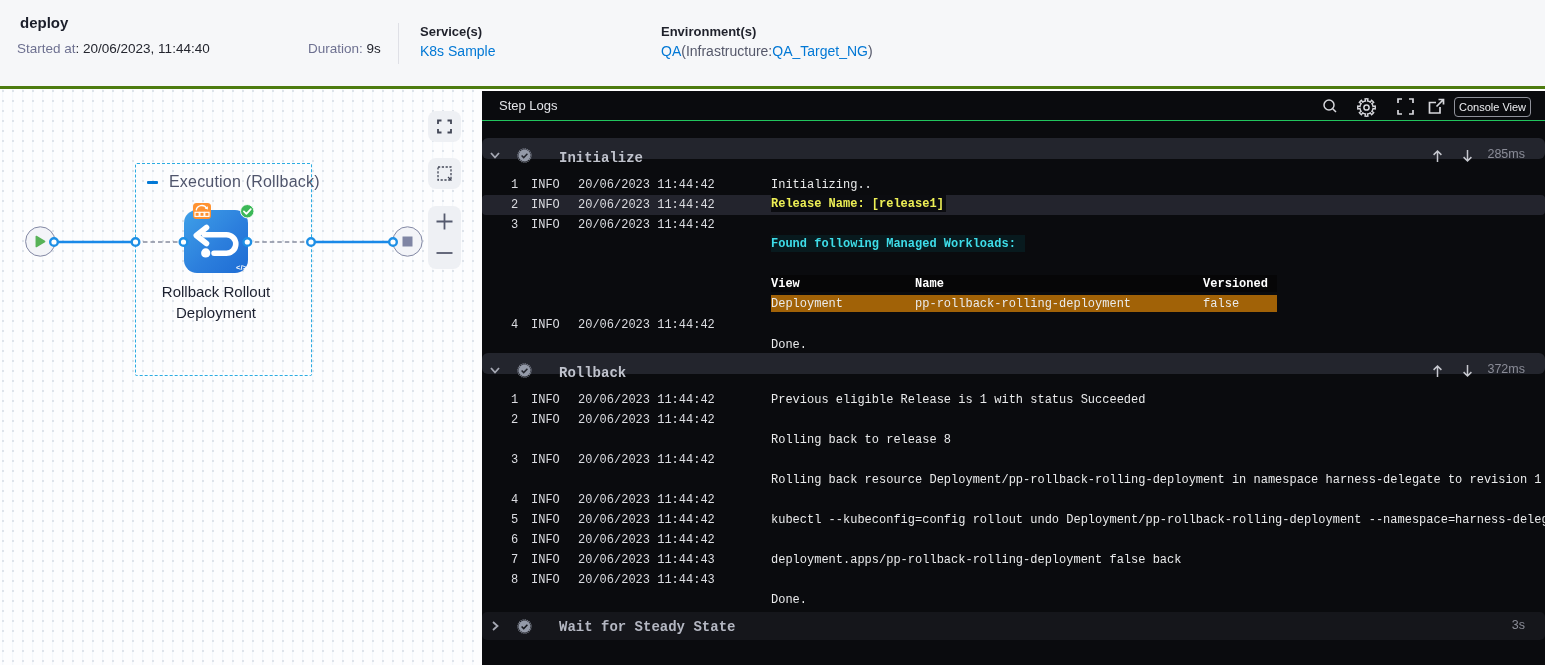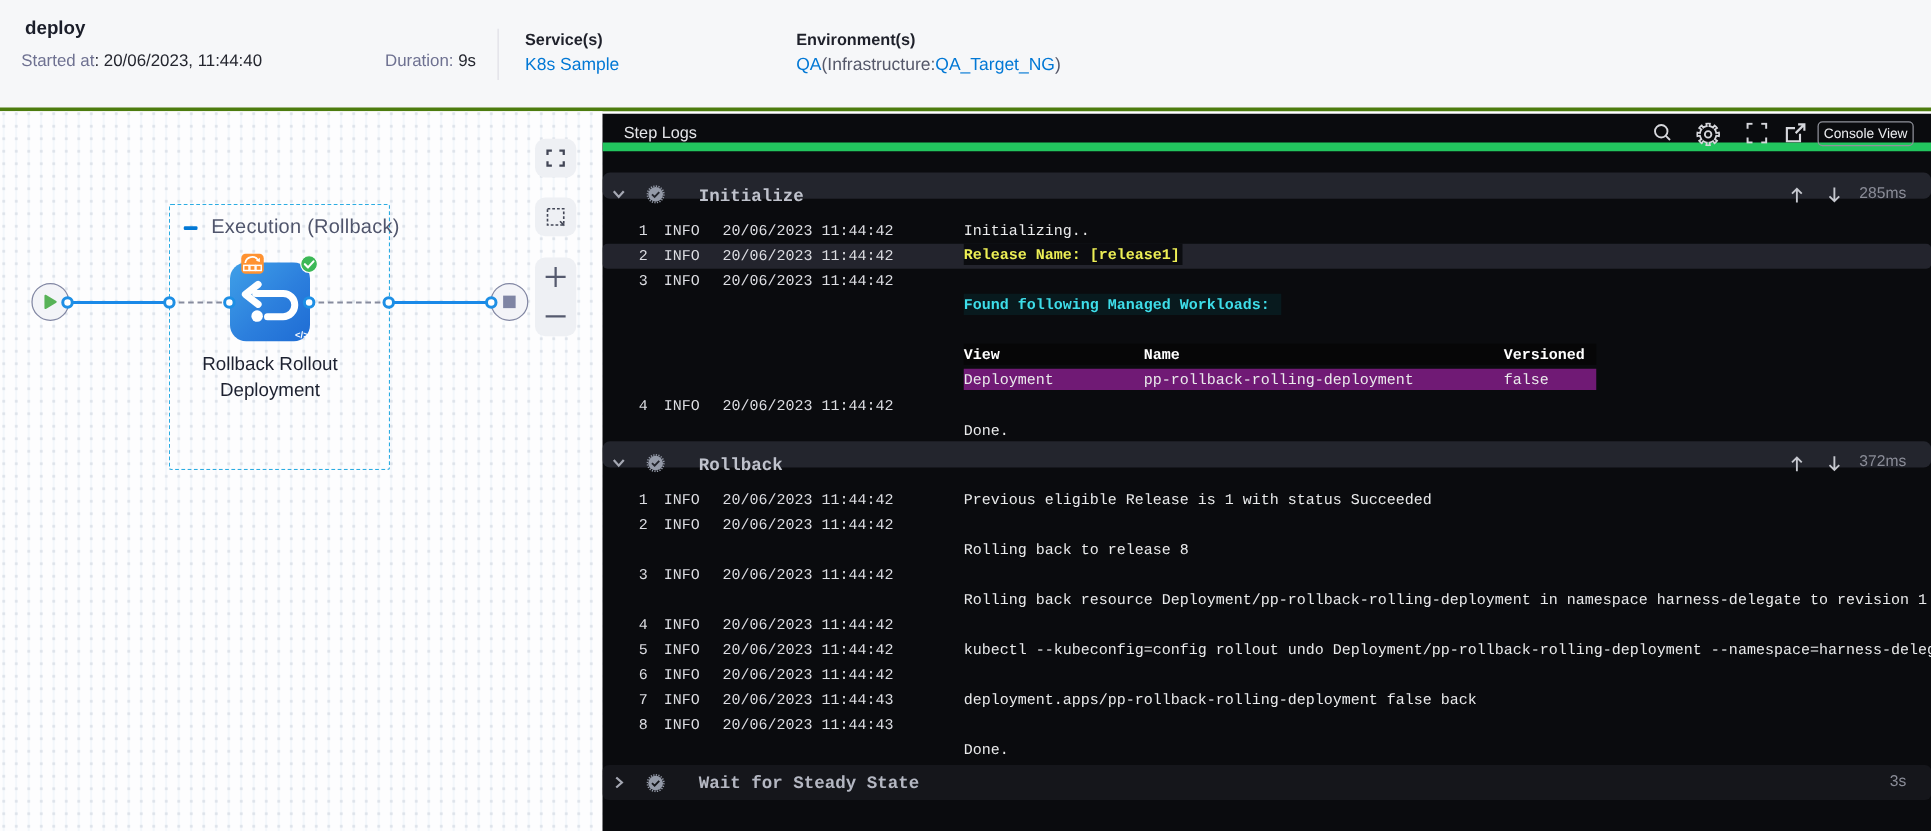--- a/index.html
+++ b/index.html
@@ -41,21 +41,21 @@
 .badge-green { position:absolute; left:240px; top:115px; width:15px; height:15px; }
 
 .ctlbtn { position:absolute; left:428px; width:33px; background:#eef0f4; border-radius:8px; }
 .b1 { top:22px; height:31px; }
 .b2 { top:69px; height:31px; }
 .zoomp { top:117px; height:63px; }
 .ctlbtn svg { display:block; margin:auto; }
 
 
 .logs { position:absolute; left:482px; top:91px; width:1063px; height:574px; background:#0a0b0e; overflow:hidden; }
-.lhdr { position:absolute; left:0; top:0; width:1063px; height:30px; border-bottom:7px solid #22c55e; }
+.lhdr { position:absolute; left:0; top:0; width:1063px; height:30px; border-bottom:1px solid #22c55e; }
 .lhdr .t { position:absolute; left:17px; top:7px; font-size:13px; color:#e3e4e8; }
 .cview { position:absolute; left:972px; top:6px; width:77px; height:20px; border:1px solid #90929b; border-radius:4px; color:#ecedf0; font-size:11px; text-align:center; line-height:18px; }
 .licon { position:absolute; top:7px; }
 
 .secbar { position:absolute; left:0; width:1063px; height:21px; background:#23252d; border-radius:6px; }
 .secbar .ttl { position:absolute; left:77px; top:12px; font-family:"Liberation Mono", monospace; font-size:14px; font-weight:bold; color:#bfc2cc; }
 .secbar .dur { position:absolute; right:20px; top:9px; font-size:12.5px; color:#8a8c97; }
 .uarr { position:absolute; top:11px; }
 .chev { position:absolute; left:7px; top:11px; }
 .ckc { position:absolute; left:35px; top:10px; }
@@ -65,41 +65,41 @@
 .row span { position:absolute; top:3px; }
 .n { left:29px; color:#dcdde2; }
 .inf { left:49px; color:#dcdde2; }
 .ts { left:96px; color:#dcdde2; }
 .c { left:289px; }
 .hl { position:absolute; left:0; width:1063px; height:20px; background:#23242d; border-radius:4px; }
 .yb, .cy, .wb, .bb { top:0 !important; line-height:12px; padding:3px 2px 2px 0; }
 .yb { color:#edef55; font-weight:bold; background:#0b0c10; }
 .cy { color:#3edde9; font-weight:bold; background:#081a1e; }
 .wb { color:#ffffff; font-weight:bold; background:#060607; }
-.bb { background:#701a75; }
+.bb { background:#a16207; }
 .waitbar { background:#15161b; height:28px; border-radius:5px; }
 .waitbar .ttl { top:7px; color:#b4b7c2; }
 .waitbar .dur { top:6px; }
 .waitbar .chev { top:8px; }
 .waitbar .ckc { top:7px; }
 </style>
 </head>
 <body>
 <div id="page">
 
   <div class="hdr">
     <div class="title">deploy</div>
     <div class="row2"><span class="grey">Started at</span>: 20/06/2023, 11:44:40</div>
     <div class="dur"><span class="grey">Duration:</span> 9s</div>
     <div class="vline"></div>
     <div class="hcol" style="left:420px;">
       <div class="lab">Service(s)</div>
       <div class="val">K8s Sample</div>
     </div>
-    <div class="hcol" style="left:637px;">
+    <div class="hcol" style="left:661px;">
       <div class="lab">Environment(s)</div>
       <div class="val">QA<span class="dim">(Infrastructure:</span>QA_Target_NG<span class="dim">)</span></div>
     </div>
   </div>
 
   <div class="canvas">
     <svg class="csvg" width="482" height="576" viewBox="0 0 482 576">
 
       <line x1="54" y1="153" x2="135.5" y2="153" stroke="#1a89e8" stroke-width="2.5"></line>
       <line x1="311" y1="153" x2="393" y2="153" stroke="#1a89e8" stroke-width="2.5"></line>

